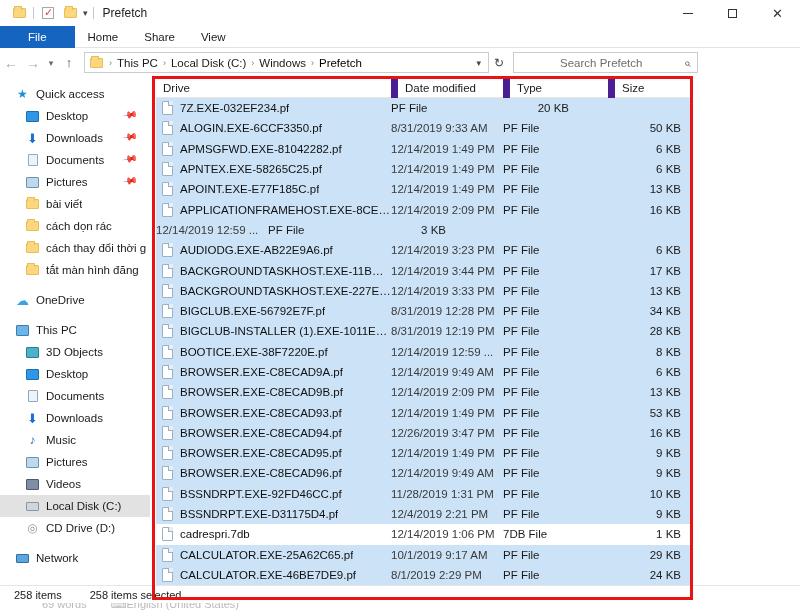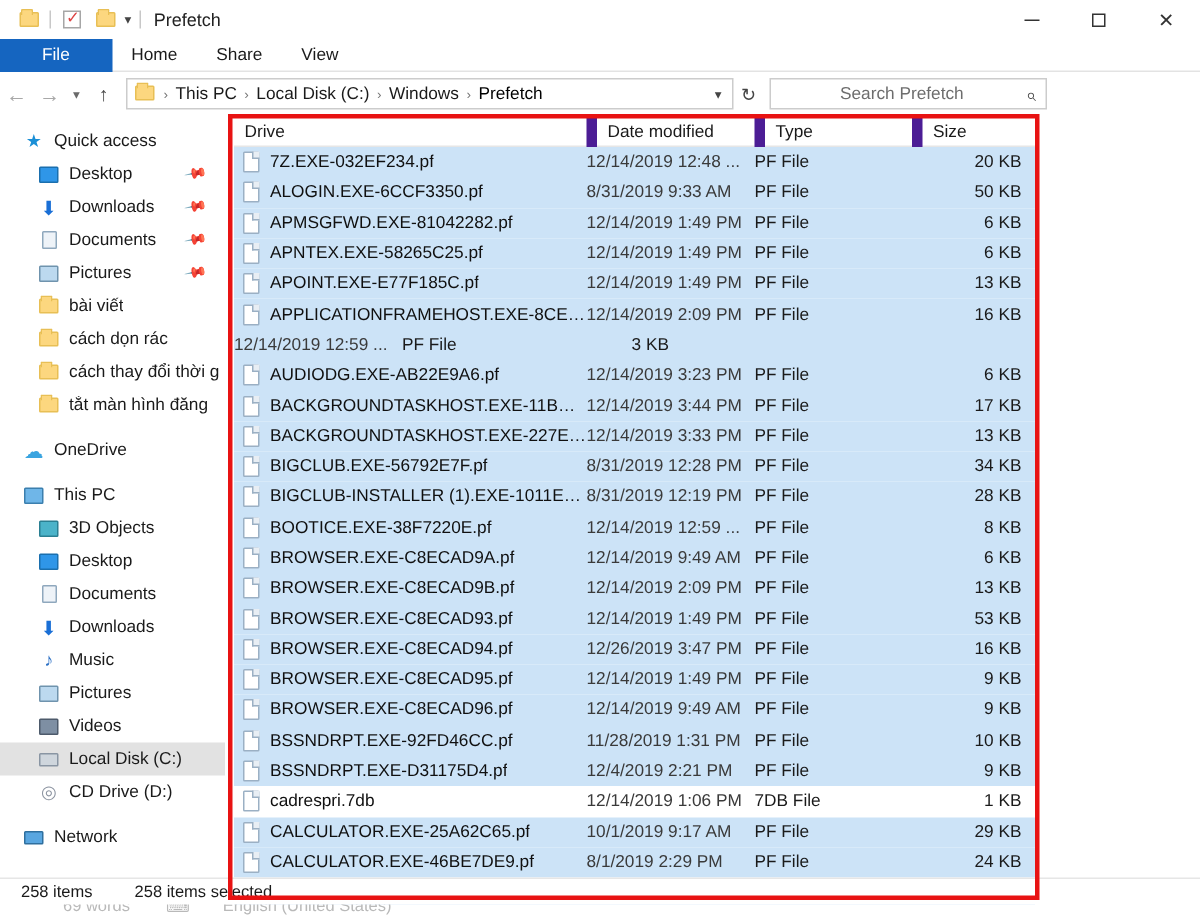--- a/index.html
+++ b/index.html
@@ -222,21 +222,21 @@
   .wordbar {
     position: absolute; left: 0; top: 603px; width: 800px; height: 13px;
     background: #ffffff; overflow: hidden;
   }
   .wordbar-inner {
     display: flex; align-items: flex-start;
     font-size: 11px; color: #b9b9b9; margin-top: -5px; padding-left: 28px;
   }
   .wb { margin-left: 14px; }
   .wb2 { margin-left: 24px; }
-  .wb3 { margin-left: 22px; }
+  .wb3 { }
 </style>
 </head>
 <body>
 
 <div id="app">
 
   <div class="titlebar">
     <div class="qat">
       <div class="qat-ico">
           <div class="folder-glyph"></div>
@@ -439,21 +439,20 @@
         <div class="ch date">Date modified</div>
         <div class="ch type">Type</div>
         <div class="ch size">Size</div>
       </div>
       <div class="rows">
           <div class="row">
             <span class="cell name">
               <span class="file-ico"></span>
               <span class="nametxt">7Z.EXE-032EF234.pf</span>
             </span>
-            <span class="cell date">12/14/2019 12:48 ...</span>
             <span class="cell type">PF File</span>
             <span class="cell size">20 KB</span>
           </div>
           <div class="row">
             <span class="cell name">
               <span class="file-ico"></span>
               <span class="nametxt">ALOGIN.EXE-6CCF3350.pf</span>
             </span>
             <span class="cell date">8/31/2019 9:33 AM</span>
             <span class="cell type">PF File</span>

